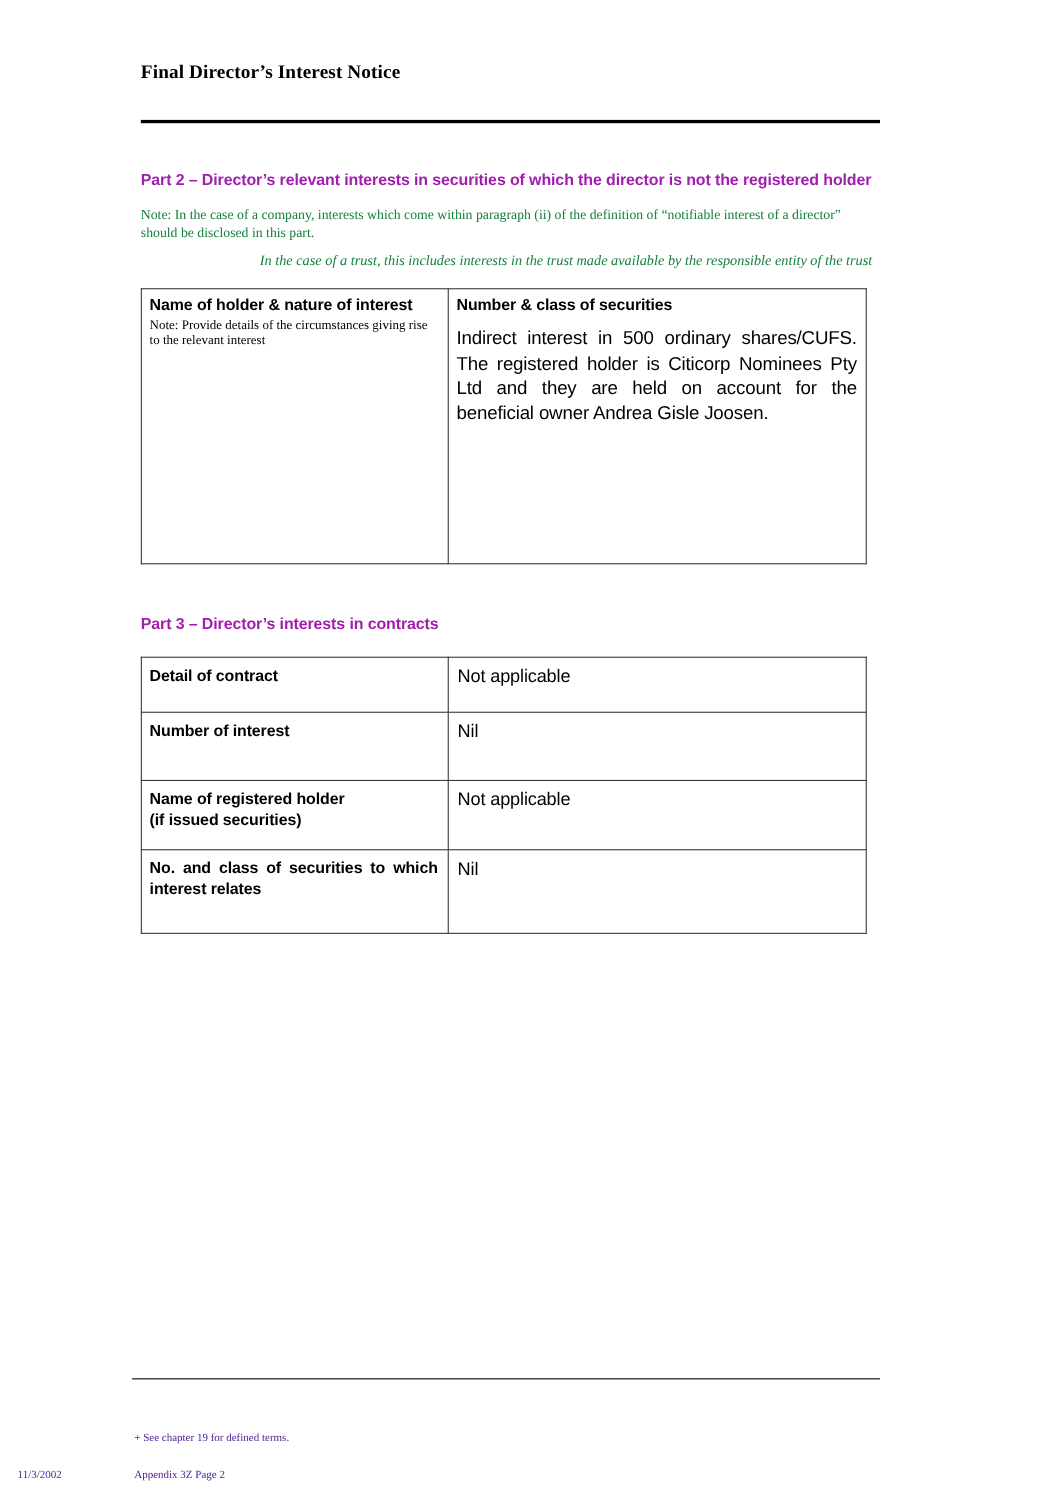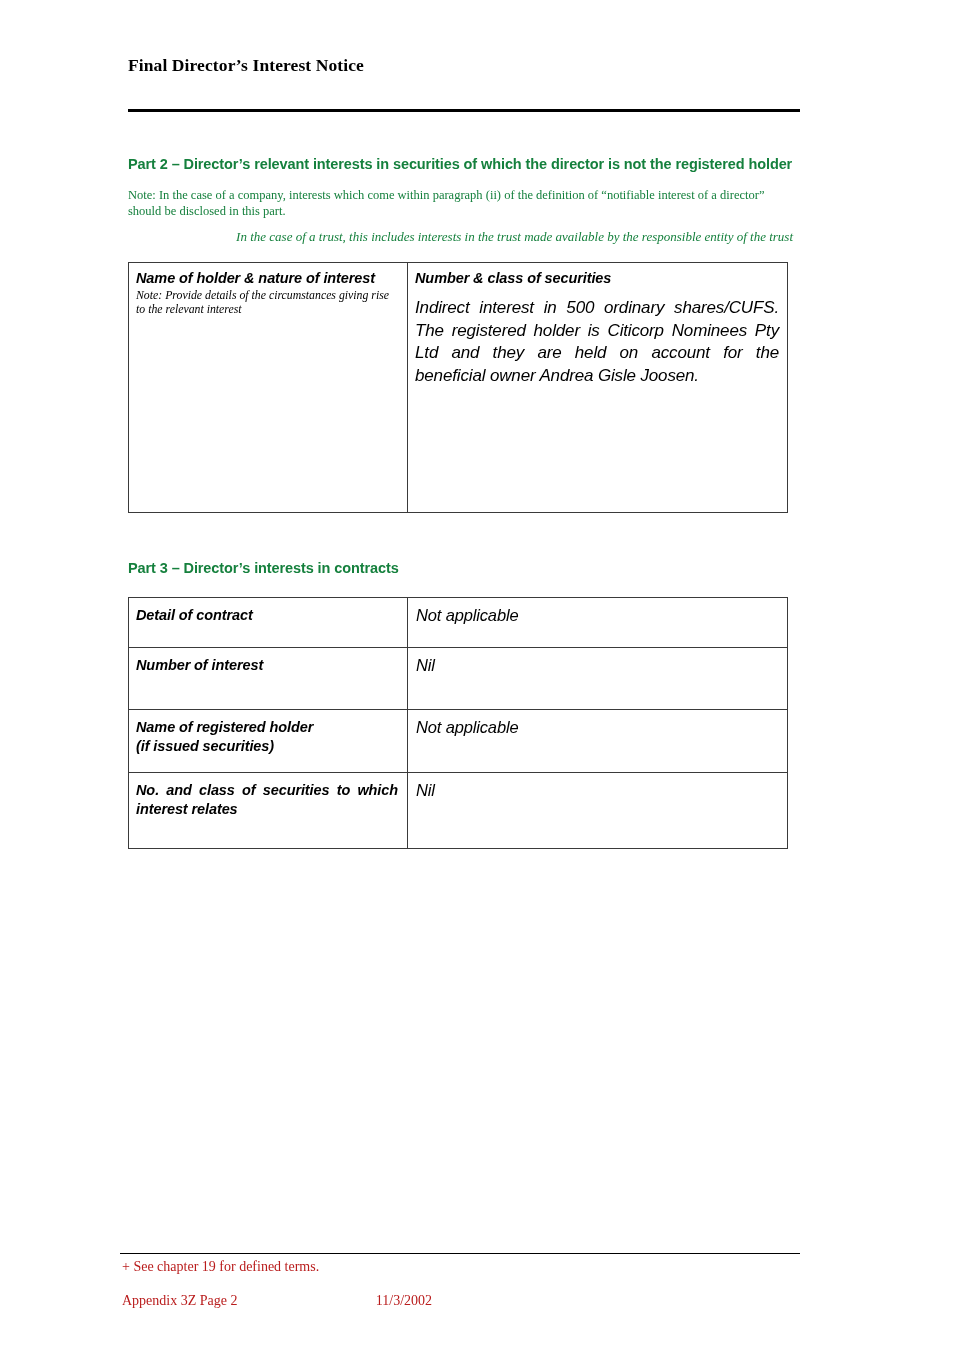--- a/index.html
+++ b/index.html
@@ -41,21 +41,21 @@
   }
 
   
   .section-heading {
     position: absolute;
     font-family: "Liberation Sans", "DejaVu Sans", sans-serif;
     font-weight: bold;
     font-size: 14.5px;
     line-height: 18px;
     letter-spacing: -0.1px;
-    color: #15803d;
+    color: #a21caf;
   }
   #part2-heading { left: 128px; top: 155px; width: 690px; }
   #part3-heading { left: 128px; top: 559px; width: 690px; }
 
   
   .note-serif {
     position: absolute;
     font-family: "Liberation Serif", "DejaVu Serif", serif;
     font-size: 12.5px;
     line-height: 15.5px;
@@ -72,21 +72,20 @@
   
   table.doc-table {
     position: absolute;
     border-collapse: collapse;
     table-layout: fixed;
   }
   table.doc-table td {
     border: 1px solid #3a3a3a;
     vertical-align: top;
     padding: 0;
-    font-style: italic;
   }
 
   
   #table-part2 {
     left: 128px;
     top: 262px;
     width: 657px;
   }
   #table-part2 td.col-left { width: 278px; }
   #table-part2 td.col-right { width: 379px; }
@@ -156,27 +155,28 @@
     position: absolute;
     left: 120px;
     top: 1253px;
     width: 680px;
     height: 1px;
     background: #000000;
   }
   .footer-text {
     position: absolute;
     font-family: "Liberation Serif", "DejaVu Serif", serif;
-    font-size: 14px;
+    font-size: 10px;
     line-height: 18px;
-    color: #b91c1c;
+    color: #4c1d95;
+    margin-top: 41px;
   }
   #footer-defined { left: 122px; top: 1258px; }
   #footer-page { left: 122px; top: 1292px; }
-  #footer-date { left: 4px; top: 1292px; width: 800px; text-align: center; }
+  #footer-date { left: 16px; top: 1292px; width: 800px; text-align: left; }
 </style>
 </head>
 <body>
 
 <div class="page">
 
   <div class="doc-header">
     <div class="line">Final Director’s Interest Notice</div>
   </div>
   <div class="header-rule"></div>

